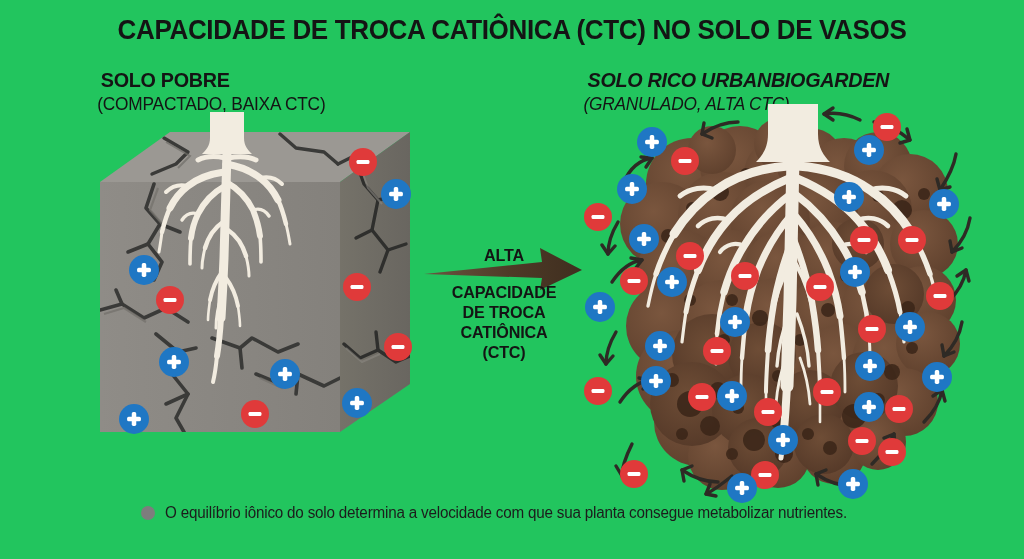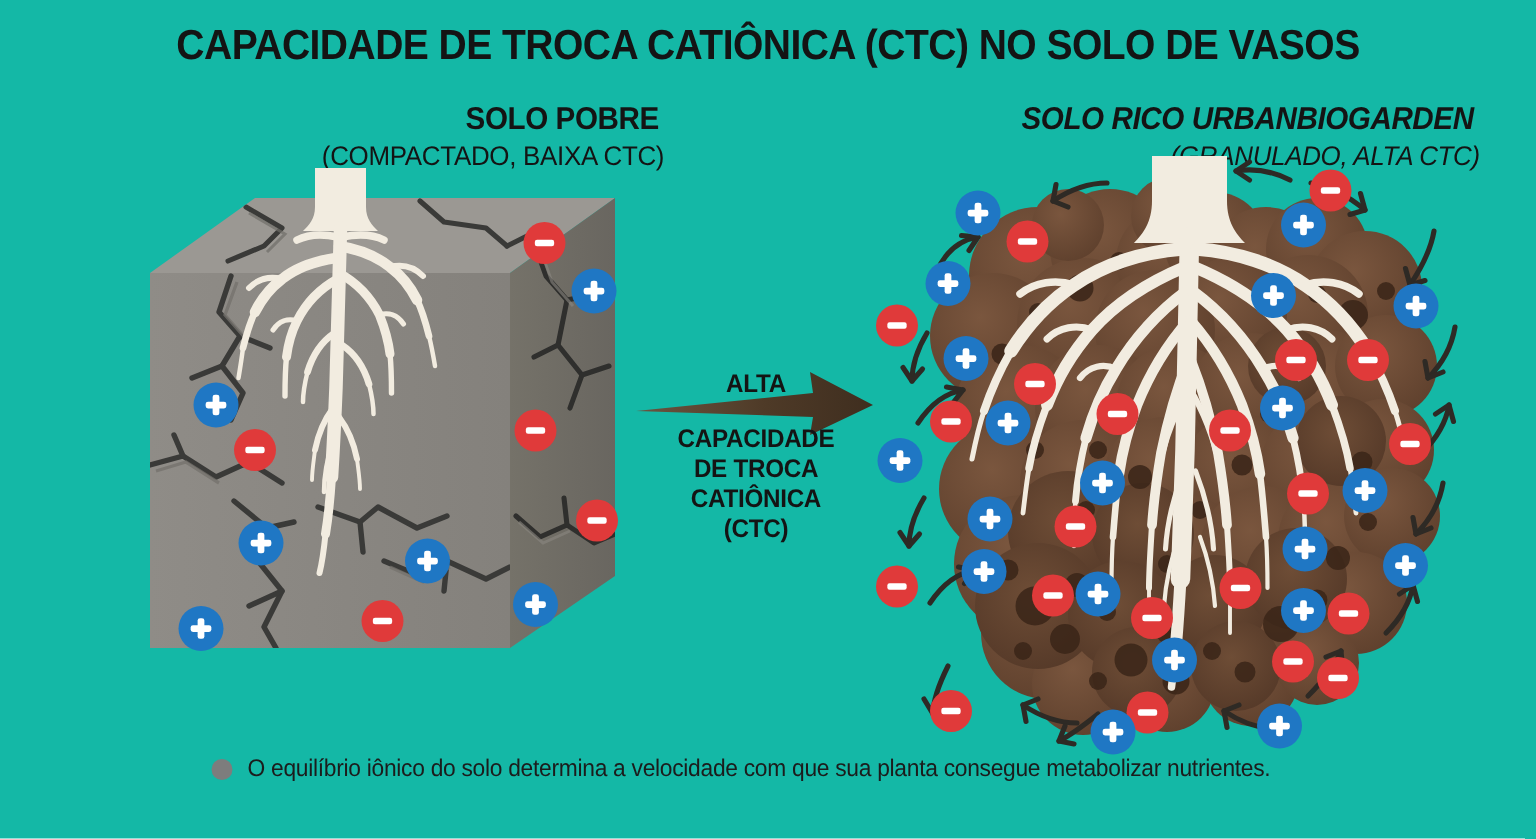--- a/index.html
+++ b/index.html
@@ -5,32 +5,32 @@
   * { box-sizing: border-box; margin: 0; padding: 0; }
   html, body { background: #ffffff; }
   body {
     width: 1024px; height: 559px;
     font-family: "Liberation Sans", sans-serif;
     overflow: hidden;
   }
   #stage {
     position: relative;
     width: 1024px; height: 559px;
-    background: #14b8a6;
+    background: #22c55e;
   }
   
   #title {
     position: absolute; top: 14px; left: 0; width: 1024px;
     text-align: center;
     font-size: 28px; font-weight: 700; letter-spacing: -0.4px;
     color: #141414;
     transform: scaleX(0.93); transform-origin: center top;
     white-space: nowrap;
   }
-  .panel-head { position: absolute; text-align: right; color: #141414; }
+  .panel-head { position: absolute; text-align: left; color: #141414; }
   .panel-head .ph-main {
     font-size: 21px; font-weight: 700; letter-spacing: -0.3px;
     transform: scaleX(0.94); transform-origin: center top;
     white-space: nowrap; display: block;
   }
   .panel-head .ph-sub {
     font-size: 18px; font-weight: 400; letter-spacing: -0.2px;
     margin-top: 2px; white-space: nowrap; display: block;
     transform: scaleX(0.96); transform-origin: center top;
   }

